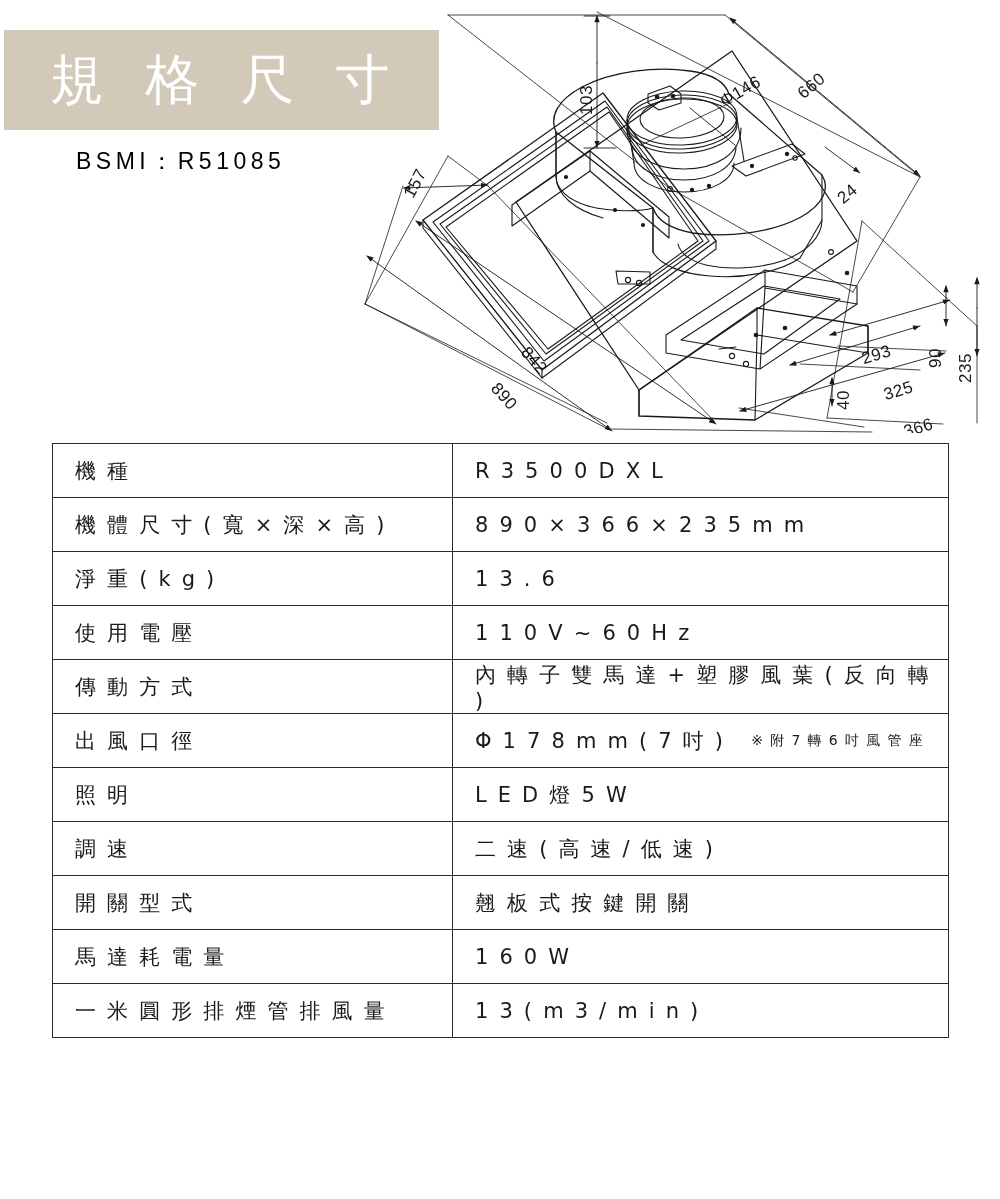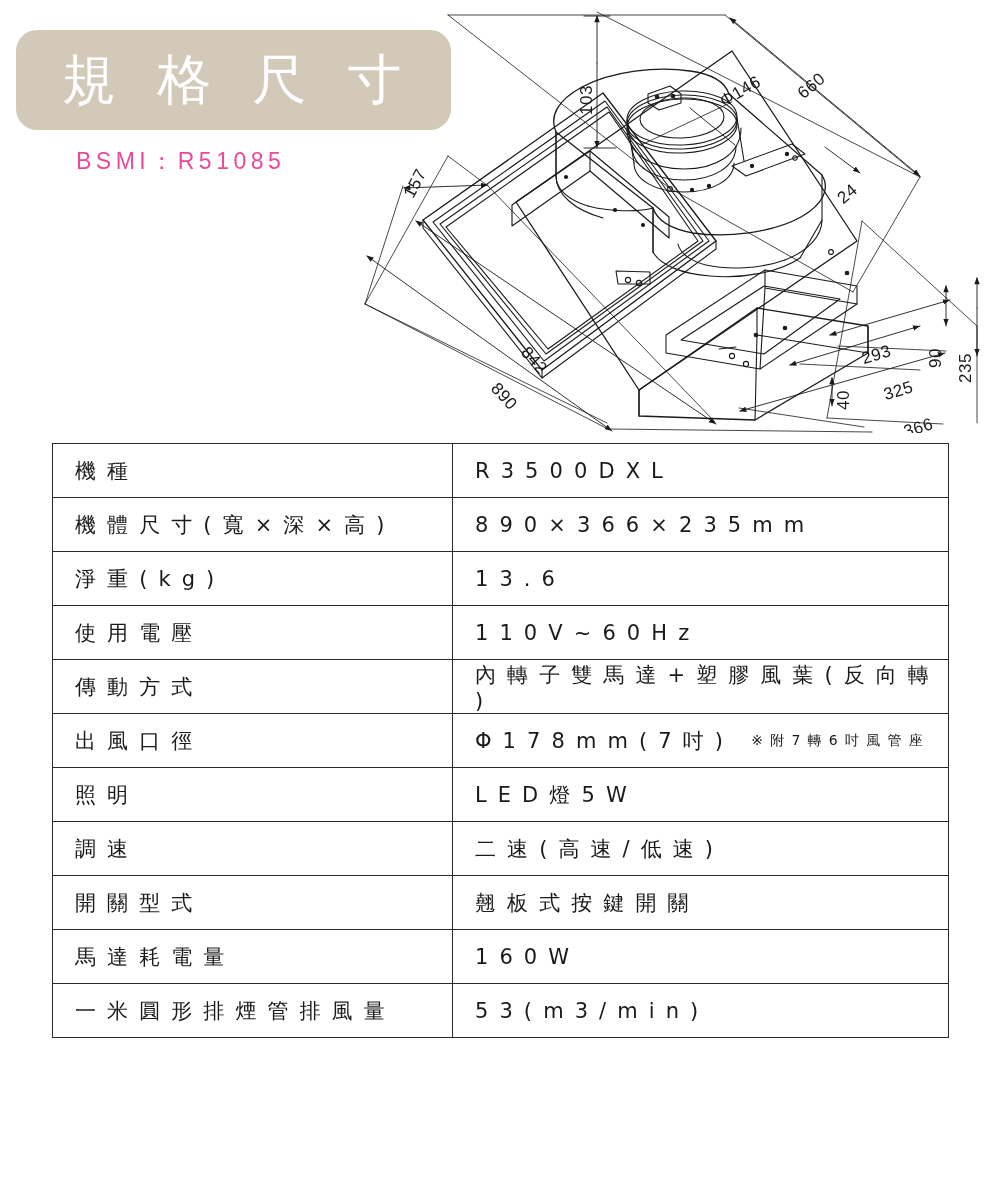--- a/index.html
+++ b/index.html
@@ -11,42 +11,41 @@
     width: 1000px; height: 1199px;
     position: relative;
     font-family: "Liberation Sans", "DejaVu Sans", sans-serif;
     color: #1a1a1a;
     overflow: hidden;
   }
 
   
   #banner {
     position: absolute;
-    left: 16px; top: 30px;
+    left: 4px; top: 30px;
     width: 435px; height: 100px;
     background: #d2c9b8;
     display: flex;
     align-items: center;
-    border-radius: 21px;
   }
   #banner-title {
     color: #ffffff;
     font-size: 54px;
     font-weight: 400;
     letter-spacing: 12px;
     padding-left: 46px;
     line-height: 1;
     font-family: "DejaVu Sans", "Liberation Sans", sans-serif;
   }
   #bsmi {
     position: absolute;
     left: 76px; top: 146px;
     font-size: 23px;
     letter-spacing: 4.5px;
-    color: #ec4899;
+    color: #000000;
     white-space: nowrap;
     font-family: "Liberation Sans", sans-serif;
   }
 
   
   #drawing {
     position: absolute;
     left: 360px; top: 8px;
     width: 640px; height: 425px;
   }
@@ -331,16 +330,16 @@
     <tr>
       <td class="label">開 關 型 式</td>
       <td class="value">翹 板 式 按 鍵 開 關</td>
     </tr>
     <tr>
       <td class="label">馬 達 耗 電 量</td>
       <td class="value">1 6 0  W</td>
     </tr>
     <tr>
       <td class="label">一 米 圓 形 排 煙 管 排 風 量</td>
-      <td class="value">5 3 ( m 3 / m i n )</td>
+      <td class="value">1 3 ( m 3 / m i n )</td>
     </tr>
   </tbody>
 </table>
 
 </body></html>

